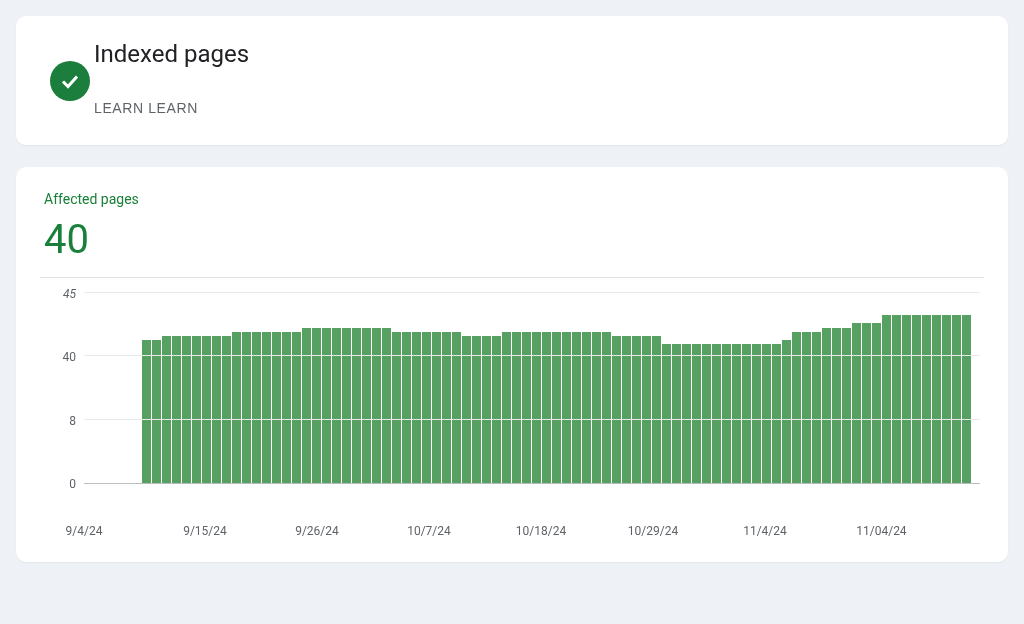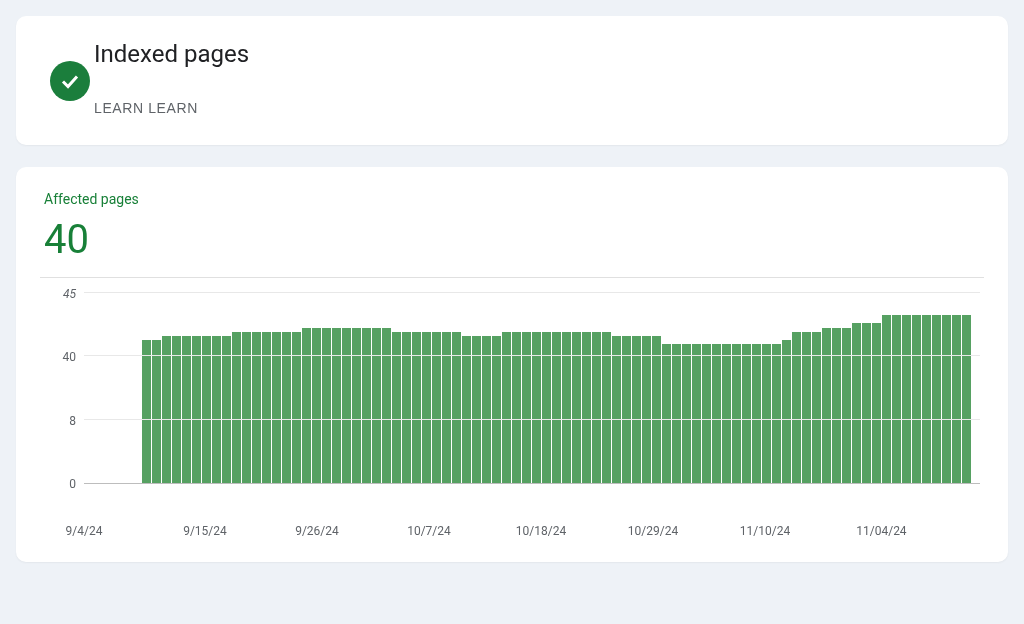--- a/index.html
+++ b/index.html
@@ -261,16 +261,16 @@
         <div class="gridline" style="bottom: 190px;"></div>
       </div>
   </div>
   <div class="x-axis" id="x-axis">
       <div class="x-tick" style="left: 0%;">9/4/24</div>
       <div class="x-tick" style="left: 13.5%;">9/15/24</div>
       <div class="x-tick" style="left: 26%;">9/26/24</div>
       <div class="x-tick" style="left: 38.5%;">10/7/24</div>
       <div class="x-tick" style="left: 51%;">10/18/24</div>
       <div class="x-tick" style="left: 63.5%;">10/29/24</div>
-      <div class="x-tick" style="left: 76%;">11/10/24</div>
+      <div class="x-tick" style="left: 76%;">11/4/24</div>
       <div class="x-tick" style="left: 89%;">11/04/24</div>
     </div>
 </div>
 
 </body></html>

